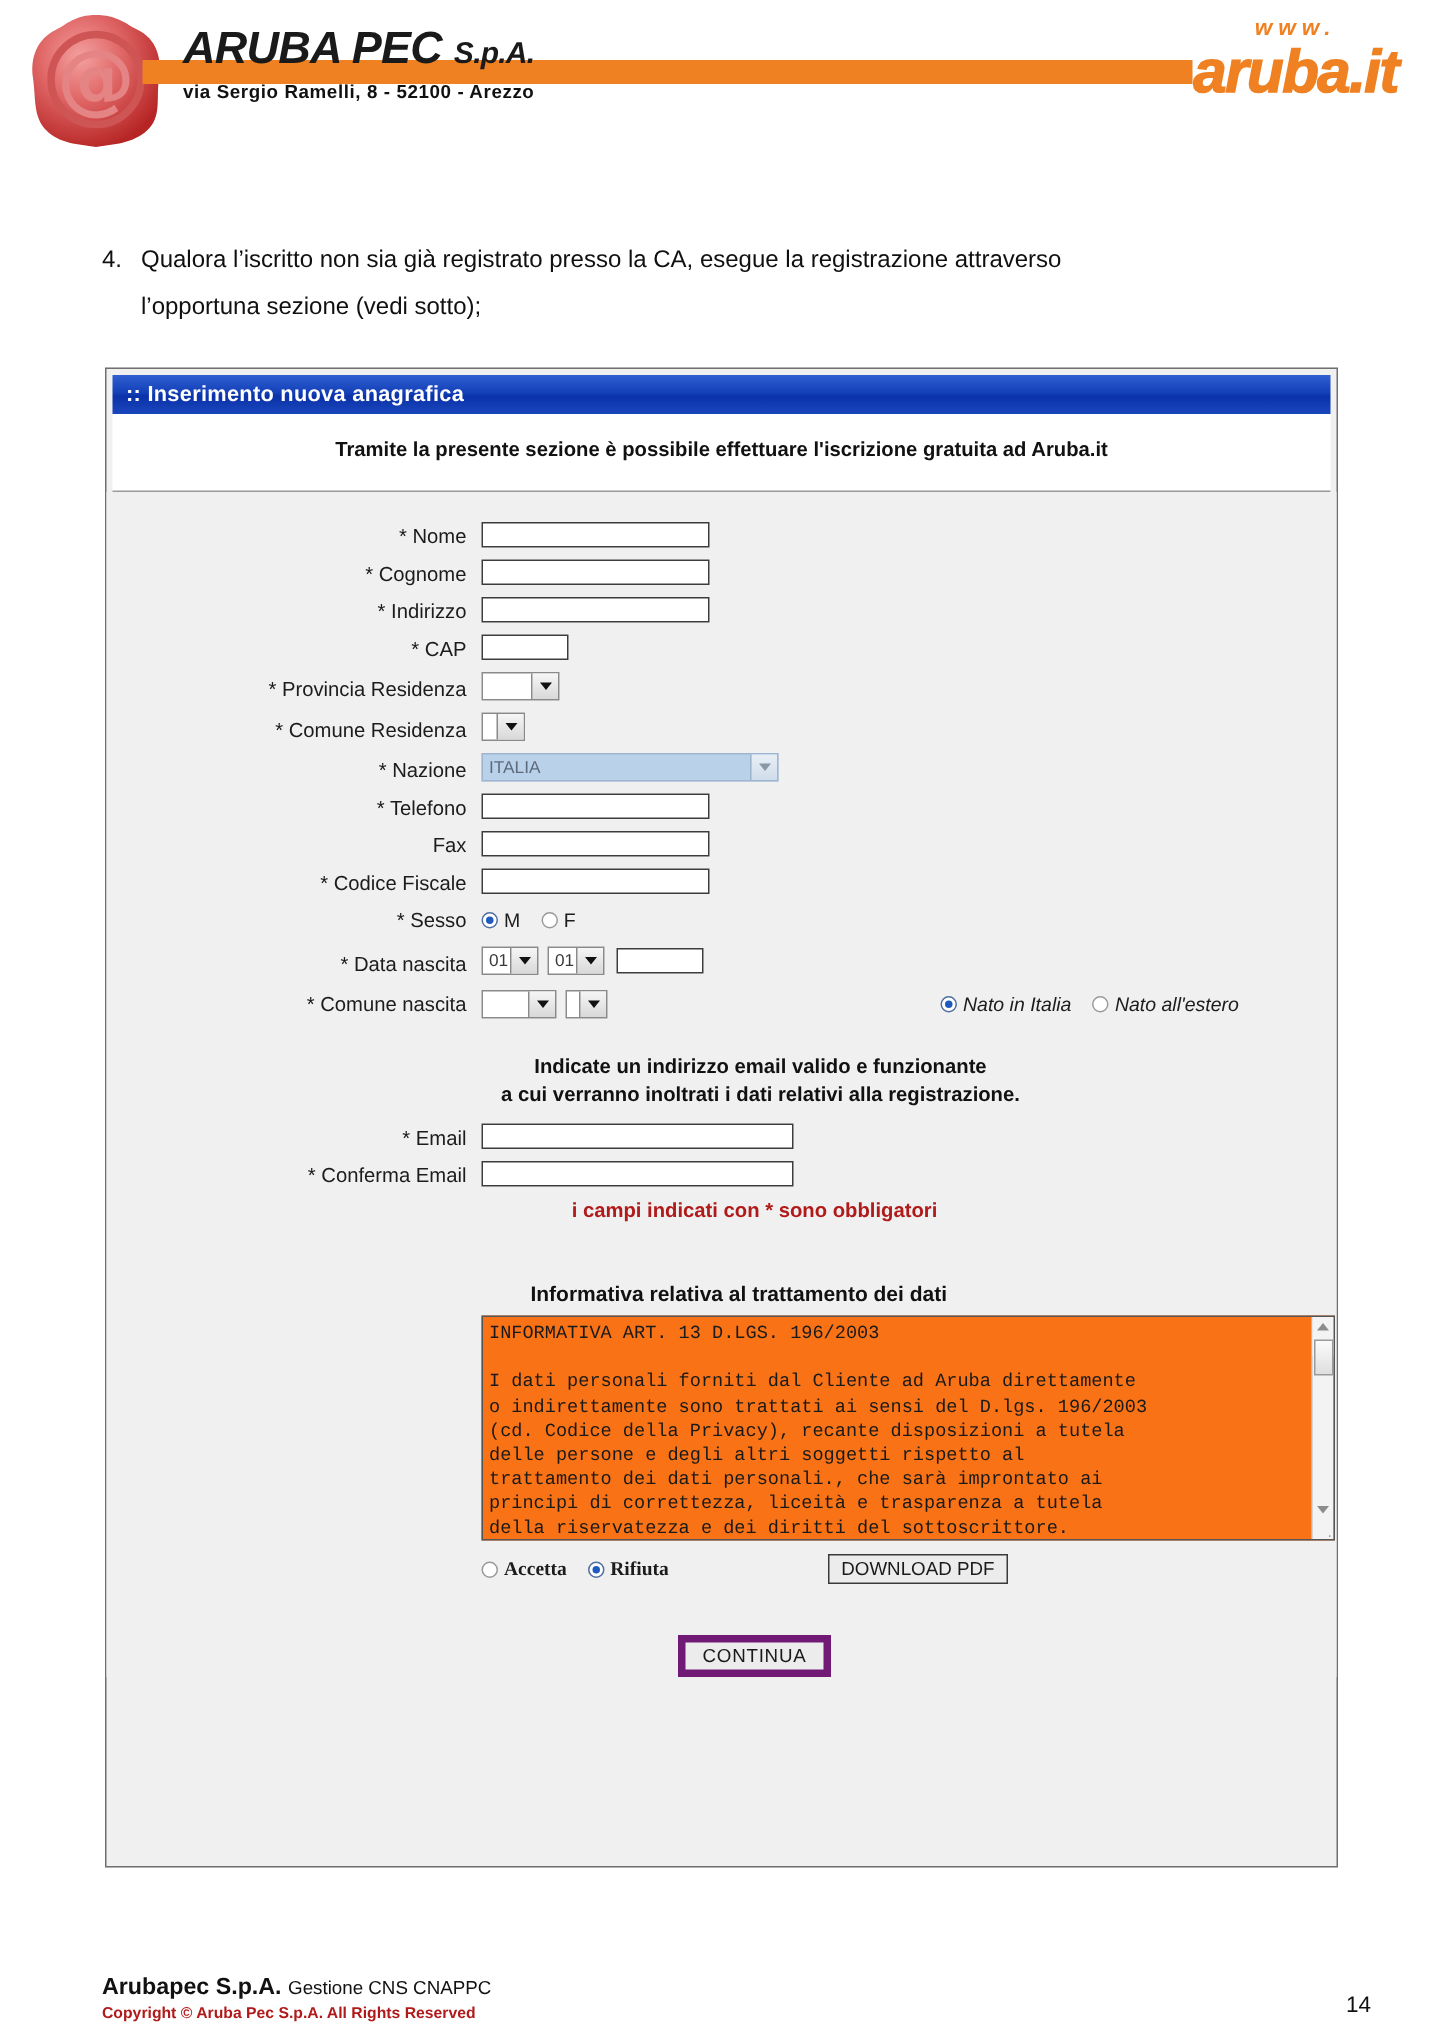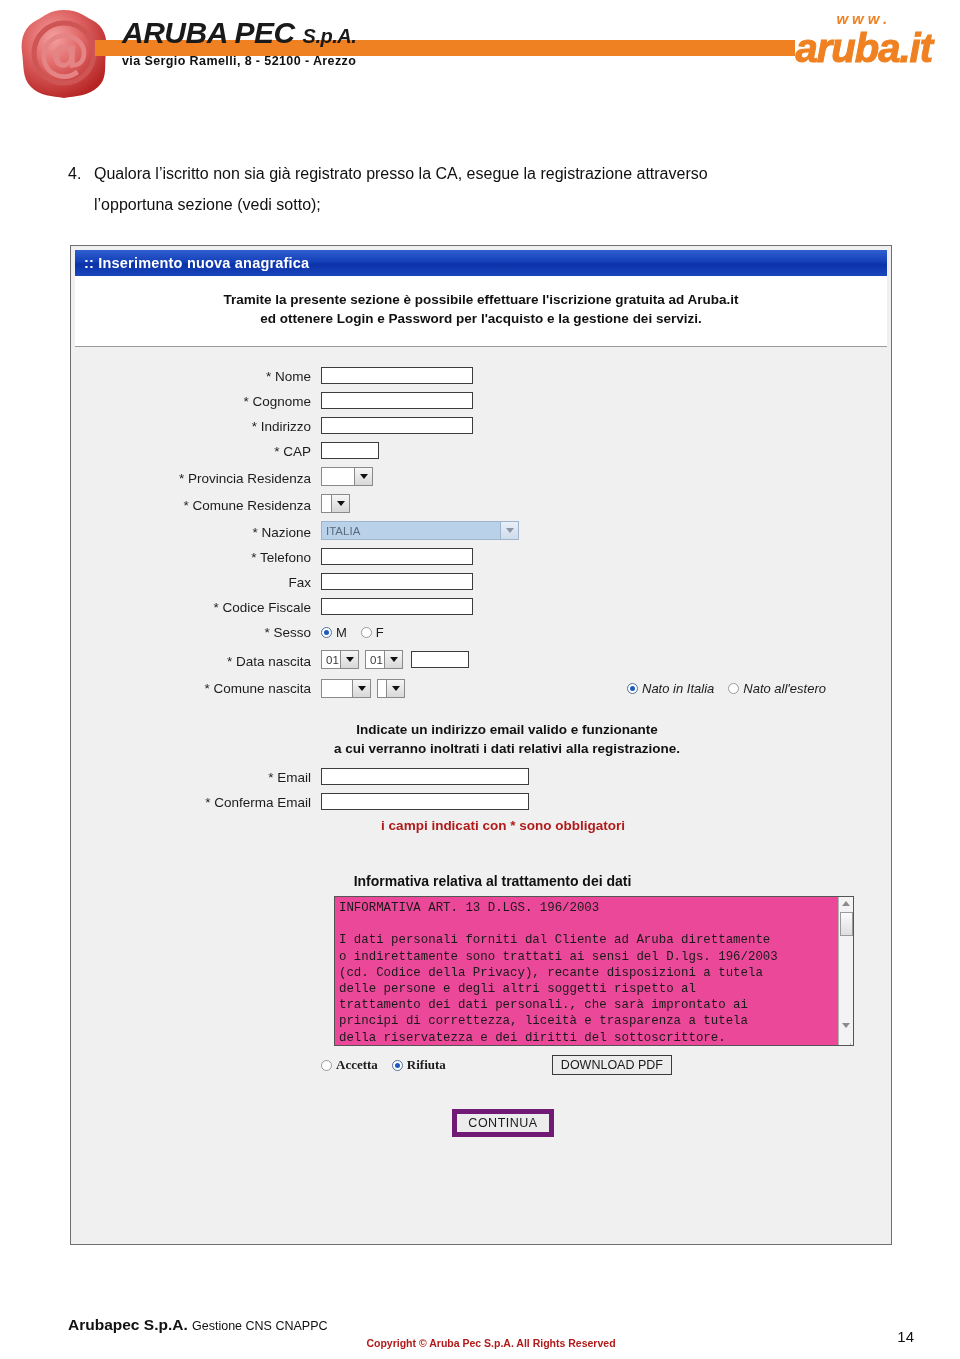--- a/index.html
+++ b/index.html
@@ -125,22 +125,22 @@
     font-size:13.5px;font-weight:bold;color:#b11a1a;
   }
 
   
   .info-title{
     text-align:center;padding-left:23px;margin-top:40px;margin-bottom:7px;
     font-size:14px;font-weight:bold;color:#111;
   }
   .ta-wrap{width:520px;margin:0 auto 0 250px;position:relative;}
   .ta{
-    width:520px;height:150px;border:1px solid #555;background:#ec4899;
-    box-sizing:border-box;overflow:hidden;position:relative;margin-left:13px;
+    width:569px;height:150px;border:1px solid #555;background:#f97316;
+    box-sizing:border-box;overflow:hidden;position:relative;
   }
   .ta pre{
     margin:0;padding:3px 4px;font-family:"Liberation Mono","DejaVu Sans Mono",monospace;
     font-size:12.4px;line-height:16.2px;color:#1a1a1a;white-space:pre;
   }
   .sbar{
     position:absolute;right:0;top:0;width:15px;height:100%;
     background:#f3f3f3;border-left:1px solid #b5b5b5;box-sizing:border-box;
   }
   .sbtn{height:13px;display:flex;align-items:center;justify-content:center;
@@ -166,21 +166,21 @@
   .continua-wrap{text-align:center;margin-top:34px;padding-left:44px;}
   .continua{
     border:5px solid #701a75;background:#ececec;font-size:12.5px;color:#1a1a1a;
     padding:2px 11px;font-family:"Liberation Sans",sans-serif;letter-spacing:0.5px;
   }
 
   
   .footer{position:absolute;left:68px;top:1316px;width:846px;}
   .f-l1{font-size:15.5px;font-weight:bold;color:#111;line-height:18px;}
   .f-l1 .sub{font-size:12.5px;font-weight:normal;}
-  .f-l2{font-size:10.5px;font-weight:bold;color:#b11a1a;margin-top:2px;text-align:center;}
+  .f-l2{font-size:10.5px;font-weight:bold;color:#b11a1a;margin-top:2px;}
   .f-pg{position:absolute;right:0;top:12px;font-size:15px;color:#111;}
 </style>
 </head>
 <body>
 
 <div class="header">
 
   <svg class="seal" viewBox="0 0 92 92">
     <defs>
       <radialGradient id="wax" cx="38%" cy="32%" r="72%">
@@ -216,21 +216,20 @@
   <span class="num">4.</span><span>Qualora l’iscritto non sia già registrato presso la CA, esegue la registrazione attraverso</span>
   <span class="l2">l’opportuna sezione (vedi sotto);</span>
 </div>
 
 <div class="panel">
 
   <div class="panel-titlebar">:: Inserimento nuova anagrafica</div>
 
   <div class="panel-intro">
     <div>Tramite la presente sezione è possibile effettuare l'iscrizione gratuita ad Aruba.it</div>
-    <div>ed ottenere Login e Password per l'acquisto e la gestione dei servizi.</div>
   </div>
 
   <div class="panel-body">
 
     <div class="frow">
       <div class="flabel">* Nome</div>
       <div class="fctl">
           <input class="tin w-lg" value="" style="">
         </div>
     </div>

